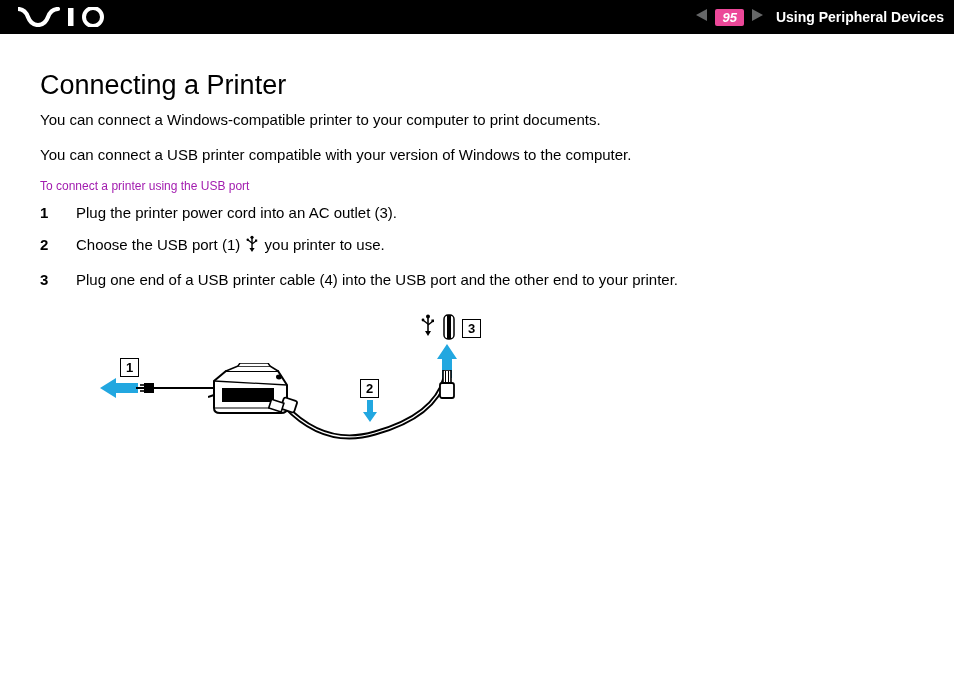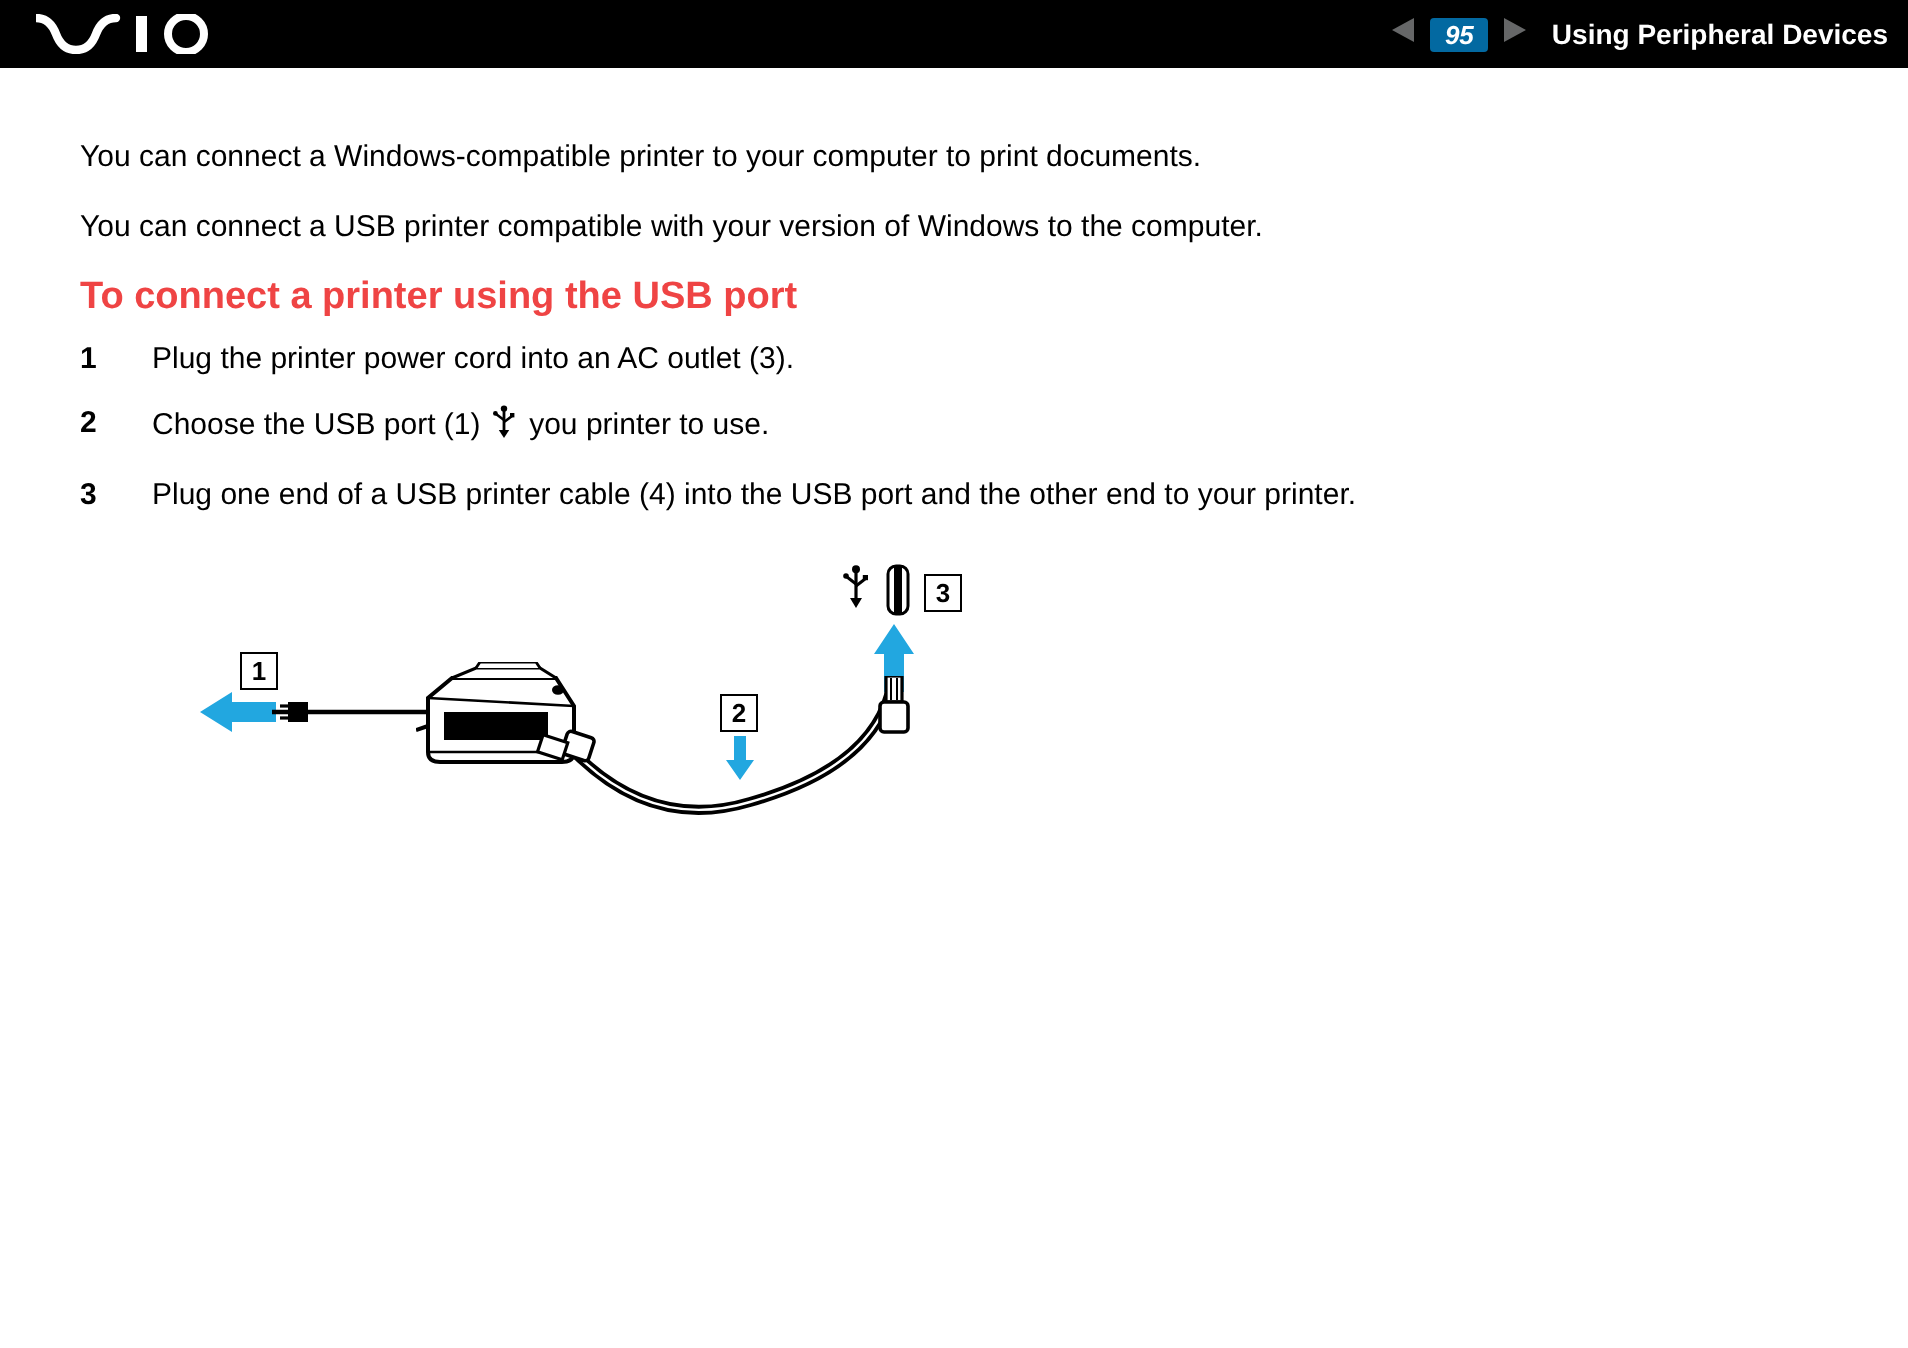--- a/index.html
+++ b/index.html
@@ -25,21 +25,21 @@
     display: flex;
     align-items: center;
   }
   .nav-block {
     display: flex;
     align-items: center;
     gap: 6px;
   }
   .nav-arrow { display:inline-block; }
   .page-num-box {
-    background: #0369a1;
+    background: #ec4899;
     color: #fff;
     font-style: italic;
     font-weight: bold;
     font-size: 13px;
     padding: 1px 7px;
     border-radius: 2px;
   }
   .section-label {
     font-weight: bold;
     font-size: 14px;
@@ -62,23 +62,23 @@
     font-size: 22px;
     font-weight: 400;
     color: #3434e9;
     margin: 0 0 8px 0;
   }
   .sub-intro {
     font-size: 15px;
     margin: 0 0 16px 0;
   }
   h3.task {
-    font-size: 19px;
-    font-weight: 700;
-    color: #ef4444;
+    font-size: 12px;
+    font-weight: 400;
+    color: #a21caf;
     margin: 0 0 10px 0;
   }
   ol.steps {
     list-style: none;
     padding: 0;
     margin: 0;
     counter-reset: step;
   }
   ol.steps li {
     counter-increment: step;
@@ -141,20 +141,21 @@
       <svg width="14" height="14" viewBox="0 0 14 14">
           <polygon points="2,1 2,13 13,7" fill="#666768"></polygon>
         </svg>
     </span>
     <span class="section-label">Using Peripheral Devices</span>
   </div>
 </div>
 
 <div class="page-body">
 
+  <h1 class="title">Connecting a Printer</h1>
   <p class="intro">You can connect a Windows-compatible printer to your computer to print documents.</p>
 
   <p class="sub-intro">You can connect a USB printer compatible with your version of Windows to the computer.</p>
 
   <h3 class="task">To connect a printer using the USB port</h3>
 
   <ol class="steps">
     <li>Plug the printer power cord into an AC outlet (3).</li>
     <li>
       <span>Choose the USB port (1) </span>

